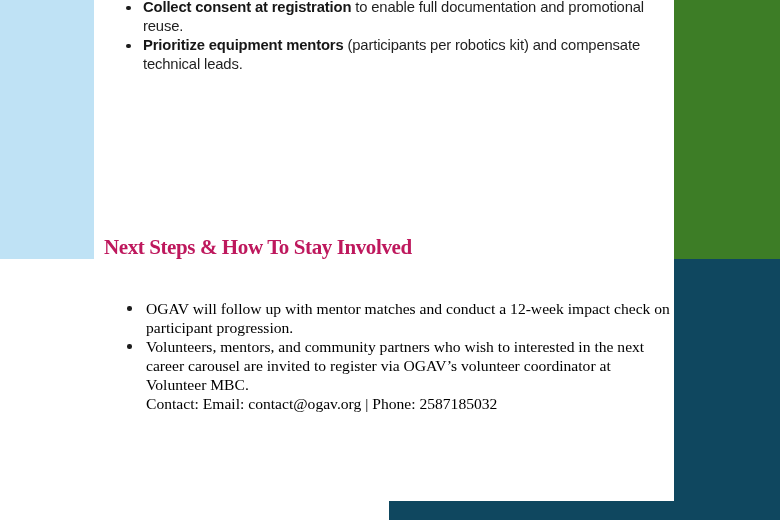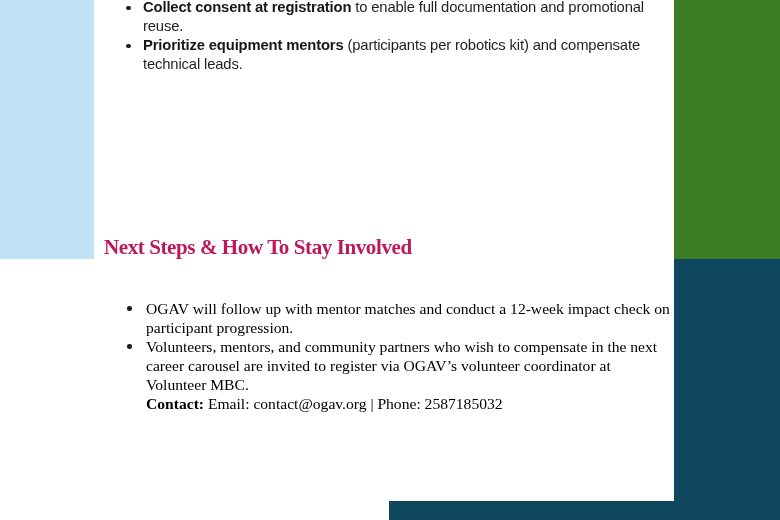--- a/index.html
+++ b/index.html
@@ -53,21 +53,21 @@
 
   ul.steps {
     left: 121px; top: 283px; width: 550px;
     font-family: "Liberation Serif", serif;
     font-size: 15.6px; line-height: 19px;
     color: #000000;
     margin-top: 16px;
   }
   ul.steps li { padding-left: 25px; }
   ul.steps li::before { left: 6px; top: 7px; }
-  .contact-line b { font-weight: bold; }
+  .contact-line b { font-weight: normal; }
 </style>
 </head>
 <body>
 
 <div class="page">
 
   <div class="bar bar-left"></div>
   <div class="bar bar-green"></div>
   <div class="bar bar-dark-v"></div>
   <div class="bar bar-dark-b"></div>
@@ -75,18 +75,18 @@
   <ul class="list recs">
     <li><b>Collect consent at registration</b><span> to enable full documentation and promotional reuse.</span></li>
     <li><b>Prioritize equipment mentors</b><span> (participants per robotics kit) and compensate technical leads.</span></li>
   </ul>
 
   <h1 class="heading">Next Steps &amp; How To Stay Involved</h1>
 
   <ul class="list steps">
     <li><span>OGAV will follow up with mentor matches and conduct a 12-week impact check on participant progression.</span></li>
     <li>
-      <span>Volunteers, mentors, and community partners who wish to compensate in the next career carousel are invited to register via OGAV’s volunteer coordinator at Volunteer MBC.</span>
+      <span>Volunteers, mentors, and community partners who wish to interested in the next career carousel are invited to register via OGAV’s volunteer coordinator at Volunteer MBC.</span>
       <div class="contact-line"><b>Contact:</b><span> Email: contact@ogav.org | Phone: 2587185032</span></div>
     </li>
   </ul>
 
 </div>
 
 </body></html>

